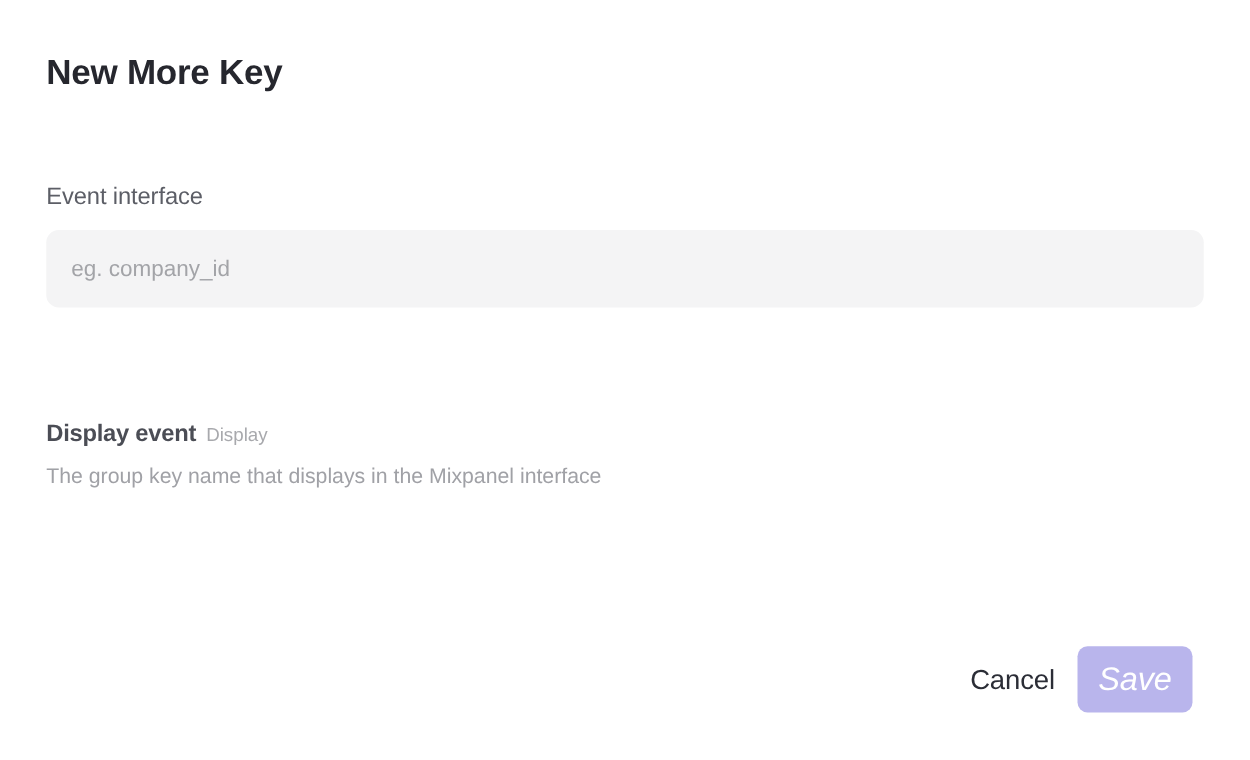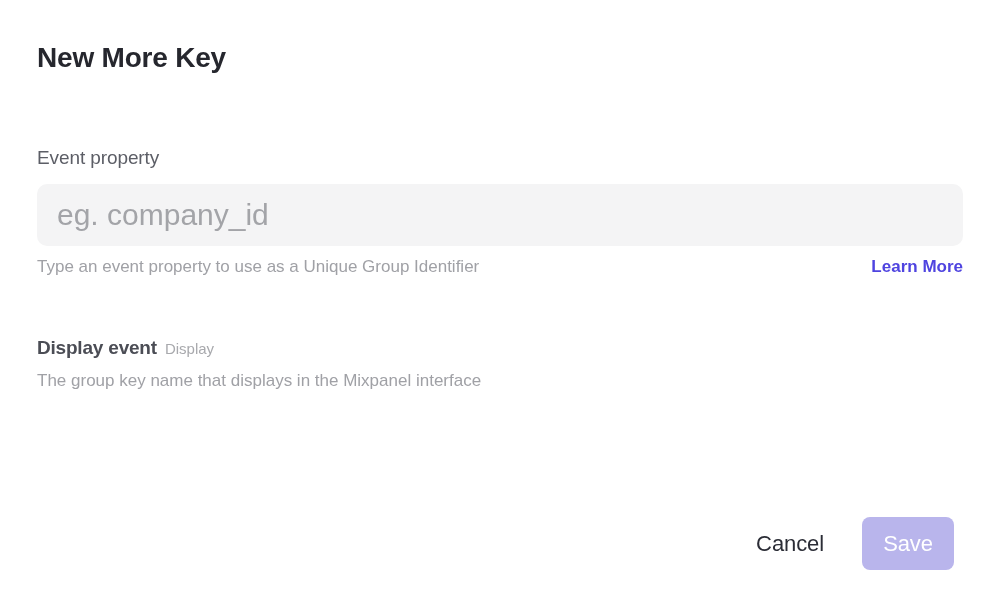--- a/index.html
+++ b/index.html
@@ -72,21 +72,21 @@
     display: block;
     box-sizing: border-box;
     width: 926px;
     height: 62px;
     margin-top: 14px;
     padding: 0 20px;
     border: none;
     border-radius: 10px;
     background: #f4f4f5;
     font-family: "Liberation Sans", sans-serif;
-    font-size: 30px;
+    font-size: 18px;
     color: #33353c;
     outline: none;
   }
   .text-input::placeholder {
     color: #a3a4a8;
     opacity: 1;
   }
 
   .field-hint-row {
     display: flex;
@@ -110,63 +110,60 @@
     white-space: nowrap;
   }
 
   
   .dialog-footer {
     position: absolute;
     right: 46px;
     top: 517px;
     display: flex;
     align-items: center;
-    gap: 38px;
+    gap: 18px;
   }
   .btn {
     font-family: "Liberation Sans", sans-serif;
     border: none;
     cursor: pointer;
     letter-spacing: -0.1px;
   }
   .btn-cancel {
     background: transparent;
     padding: 0;
     font-size: 22px;
     color: #2b2d36;
     line-height: 53px;
   }
   .btn-save {
     width: 92px;
     height: 53px;
     border-radius: 8px;
     background: #b9b5ec;
     color: #ffffff;
-    font-size: 22px;
+    font-size: 26px;
+    font-style: italic;
   }
   .btn-save[data-disabled="true"] {
     cursor: default;
   }
 </style>
 </head>
 <body>
 
 <div class="dialog">
 
   <h1 class="dialog-title">New More Key</h1>
 
   <div class="field-group event-property">
     <div class="field-label-row">
-      <span class="field-label">Event property</span>
+      <span class="field-label">Event interface</span>
     </div>
     <input class="text-input" type="text" placeholder="eg. company_id" style="">
-    <div class="field-hint-row">
-      <span class="field-hint">Type an event property to use as a Unique Group Identifier</span>
-      <a class="field-link">Learn More</a>
-    </div>
   </div>
 
   <div class="field-group display-name">
     <div class="field-label-row">
       <span class="field-label strong">Display event</span>
       <span class="field-label-optional">Display</span>
     </div>
     <div class="field-hint-row">
       <span class="field-hint">The group key name that displays in the Mixpanel interface</span>
     </div>

